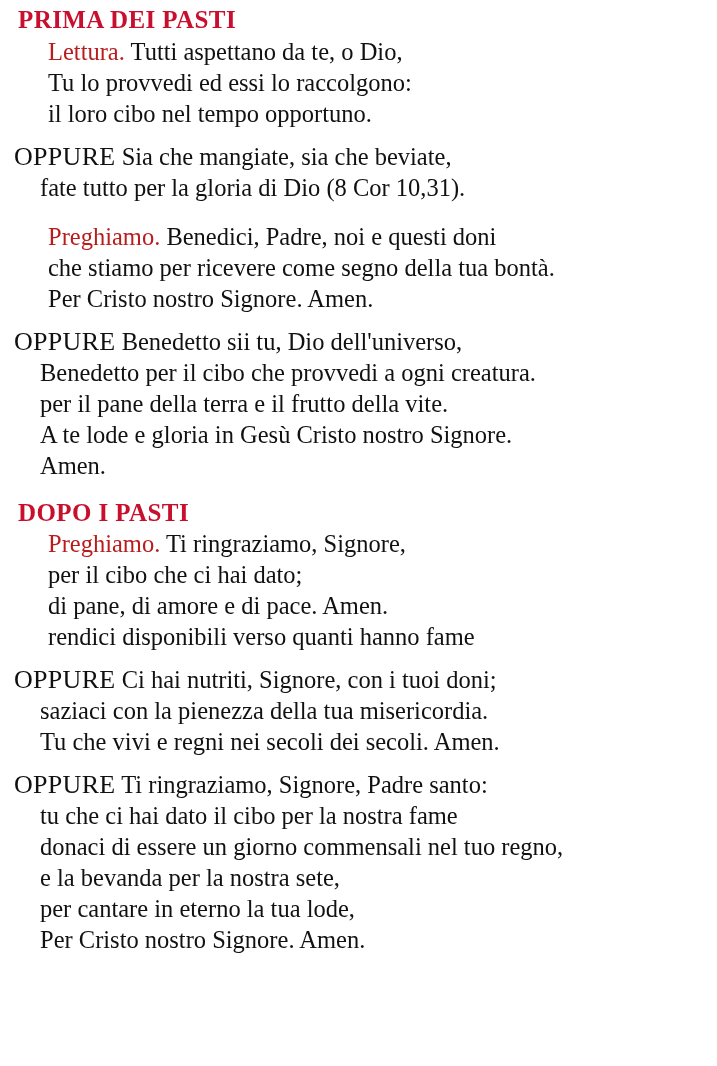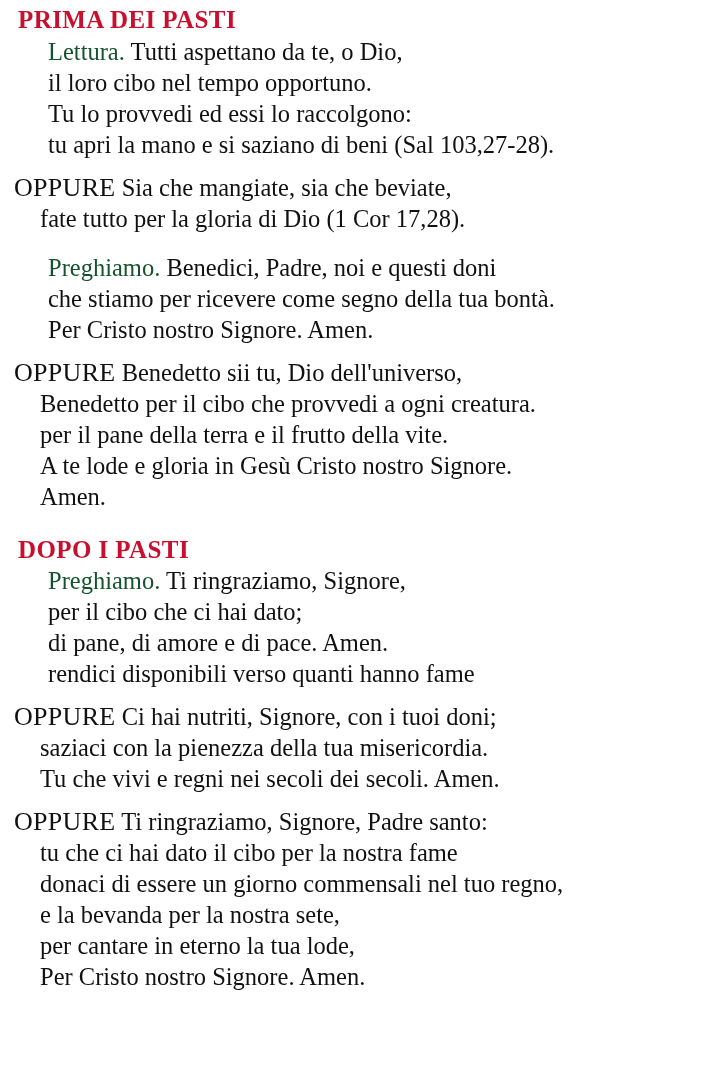--- a/index.html
+++ b/index.html
@@ -23,68 +23,67 @@
   }
   .section-heading {
     color: #c8102e;
     font-weight: bold;
     font-size: 25px;
     letter-spacing: 0.4px;
     margin: 0 0 2px 4px;
     line-height: 1.1;
   }
   .section-heading.second {
-    margin-top: 24px;
+    margin-top: 18px;
   }
   .block {
     margin: 0 0 4px 0;
   }
   .block.indent-a {
     margin-left: 34px;
   }
   .line {
     font-size: 24.5px;
     line-height: 31px;
     white-space: nowrap;
   }
   .line.hang {
     margin-left: 26px;
   }
   .rubric {
-    color: #14532d;
+    color: #b91c1c;
   }
   .oppure {
     font-variant: small-caps;
     font-size: 26px;
     letter-spacing: 0.3px;
   }
   .ital {
   }
   .gap-small { height: 8px; }
   .gap-med { height: 14px; }
 </style>
 </head>
 <body>
 
 <div class="page">
 
   <h1 class="section-heading">PRIMA DEI PASTI</h1>
 
   <div class="block indent-a">
     <div class="line"><span class="rubric">Lettura.</span> <span>Tutti aspettano da te, o Dio,</span></div>
+    <div class="line">Tu lo provvedi ed essi lo raccolgono:</div>
     <div class="line">il loro cibo nel tempo opportuno.</div>
-    <div class="line">Tu lo provvedi ed essi lo raccolgono:</div>
-    <div class="line">tu apri la mano e si saziano di beni (Sal 103,27-28).</div>
   </div>
 
   <div class="gap-small"></div>
 
   <div class="block">
     <div class="line"><span class="oppure">OPPURE</span> <span>Sia che mangiate, sia che beviate,</span></div>
-    <div class="line hang">fate tutto per la gloria di Dio (1 Cor 17,28).</div>
+    <div class="line hang">fate tutto per la gloria di Dio (8 Cor 10,31).</div>
   </div>
 
   <div class="gap-med"></div>
 
   <div class="block indent-a">
     <div class="line"><span class="rubric">Preghiamo.</span> <span>Benedici, Padre, noi e questi doni</span></div>
     <div class="line">che stiamo per ricevere come segno della tua bontà.</div>
     <div class="line">Per Cristo nostro Signore. <span class="ital">Amen.</span></div>
   </div>
 

